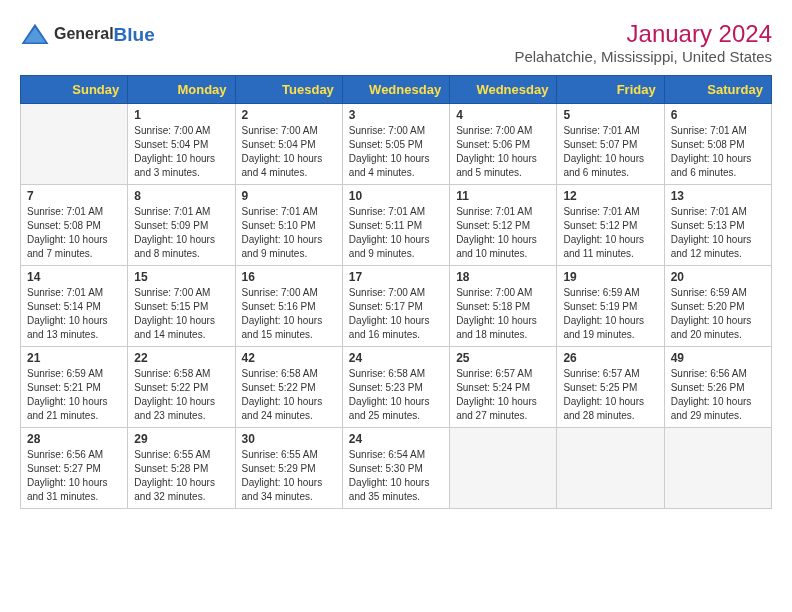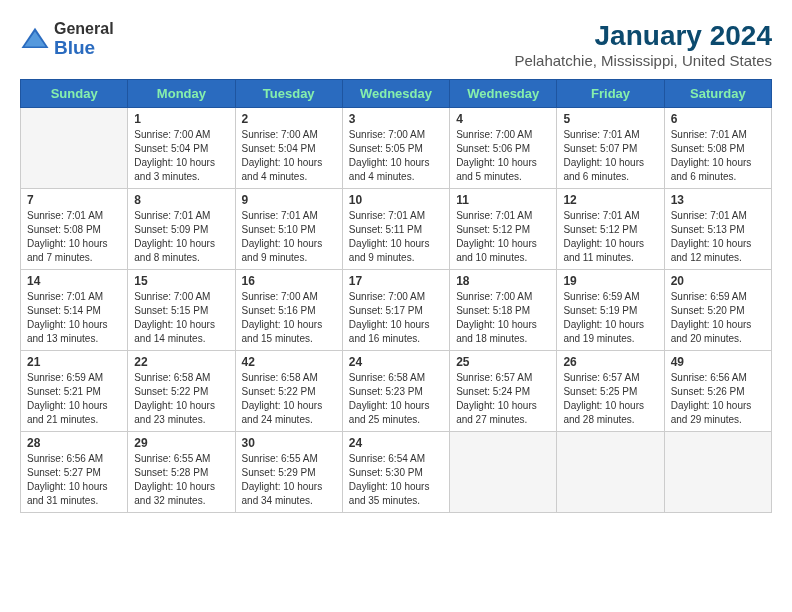--- a/index.html
+++ b/index.html
@@ -16,58 +16,58 @@
       align-items: flex-start;
       margin-bottom: 10px;
     }
     .logo {
       display: flex;
       align-items: center;
       gap: 4px;
     }
     .logo-text {
       display: flex;
-      flex-direction: column;
+      flex-direction: row;
       line-height: 1.1;
     }
     .logo-general {
       font-size: 16px;
       font-weight: bold;
       color: #333;
     }
     .logo-blue {
       font-size: 19px;
       font-weight: bold;
       color: #2a6bbf;
     }
     .logo-icon {
       width: 30px;
       height: 30px;
     }
     .title-section {
       text-align: right;
     }
     .calendar-title {
-      font-size: 28px;
-      font-weight: bold;
-      color: #0c4a6e;
+      font-size: 24px;
+      font-weight: normal;
+      color: #be185d;
     }
     .calendar-subtitle {
       font-size: 15px;
       color: #555;
     }
     table {
       width: 100%;
       border-collapse: collapse;
       table-layout: fixed;
     }
     thead tr th {
       background-color: #2a6bbf;
-      color: #86efac;
-      text-align: center;
+      color: #fde047;
+      text-align: right;
       padding: 6px 8px;
       font-size: 13px;
       border: 1px solid #1e55a0;
     }
     tbody tr td {
       border: 1px solid #ccc;
       vertical-align: top;
       padding: 4px 6px;
       min-height: 80px;
       height: 80px;

